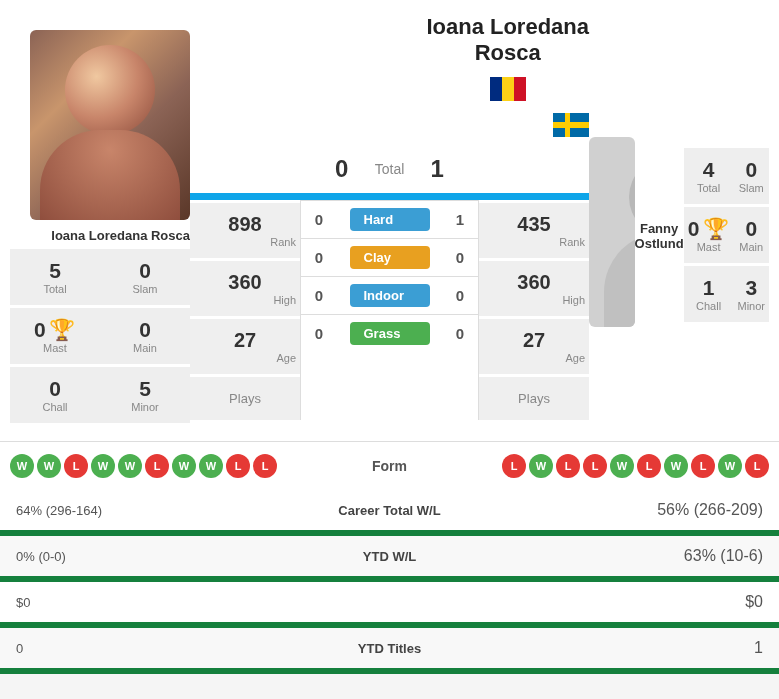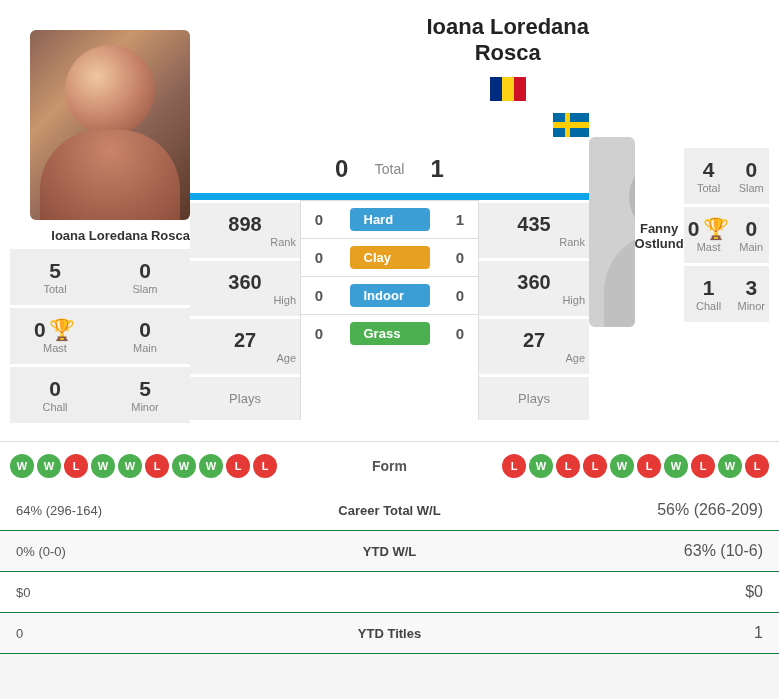--- a/index.html
+++ b/index.html
@@ -302,21 +302,21 @@
       padding: 14px;
       font-size: 13px;
       color: #888;
       border-top: 3px solid #fff;
       font-weight: 500;
     }
 
     .stat-row {
       display: flex;
       align-items: center;
-      border-bottom: 1px solid #15803d;
+      border-bottom: 6px solid #15803d;
       padding: 11px 16px;
       gap: 6px;
     }
 
     .stat-row:nth-child(even) { background: #f8f8f8; }
 
     .stat-left { flex: 1; font-size: 13px; color: #555; }
     .stat-center { width: 200px; text-align: center; font-size: 13px; font-weight: 700; color: #444; }
     .stat-right { flex: 1; font-size: 16px; color: #555; text-align: right; }
   </style>

